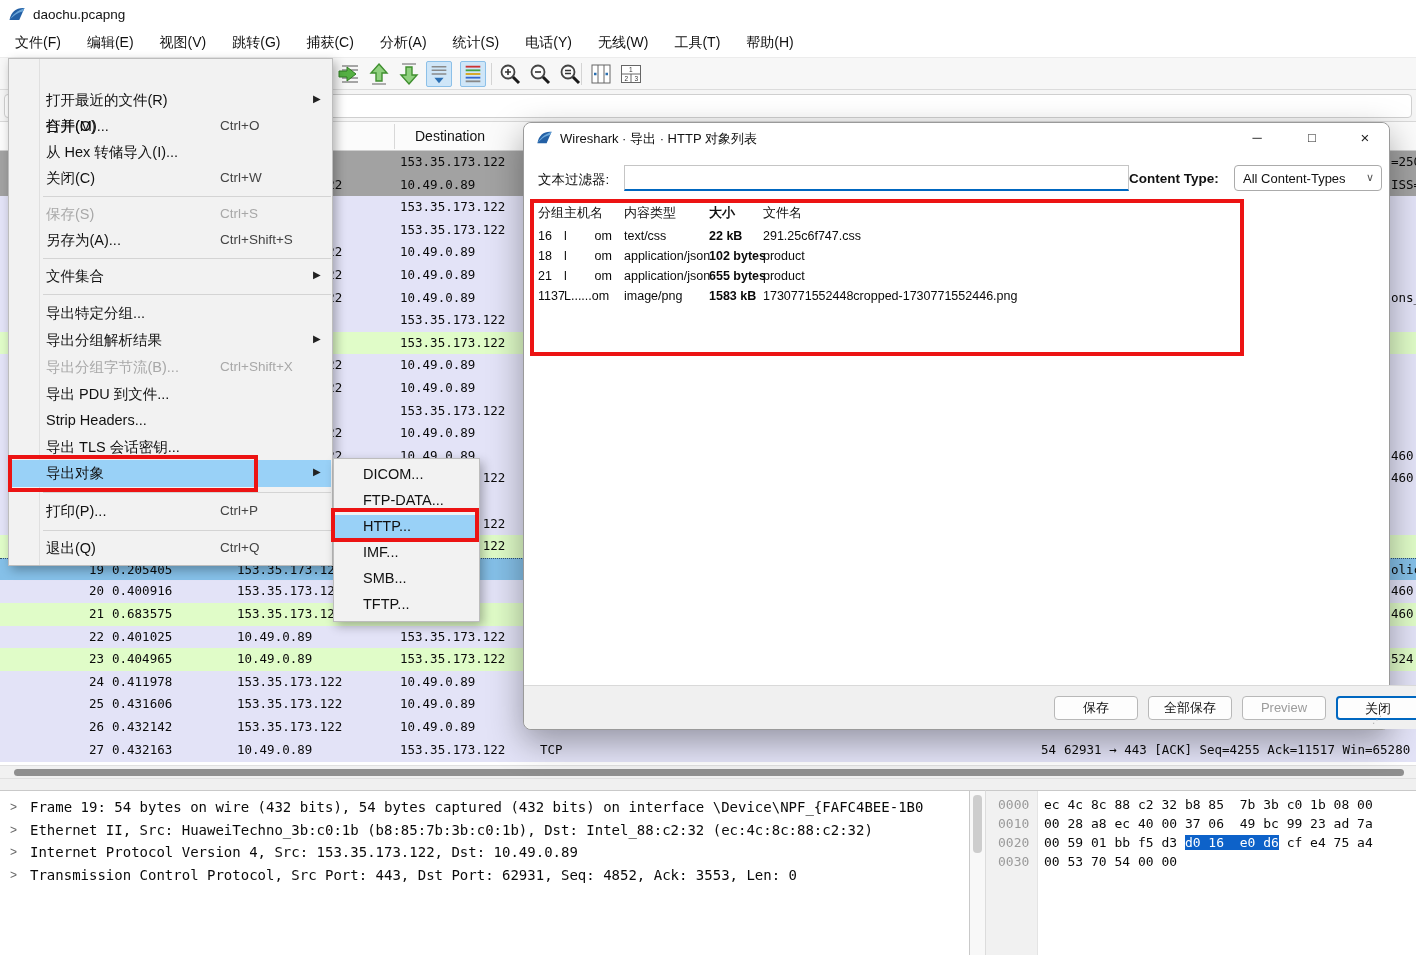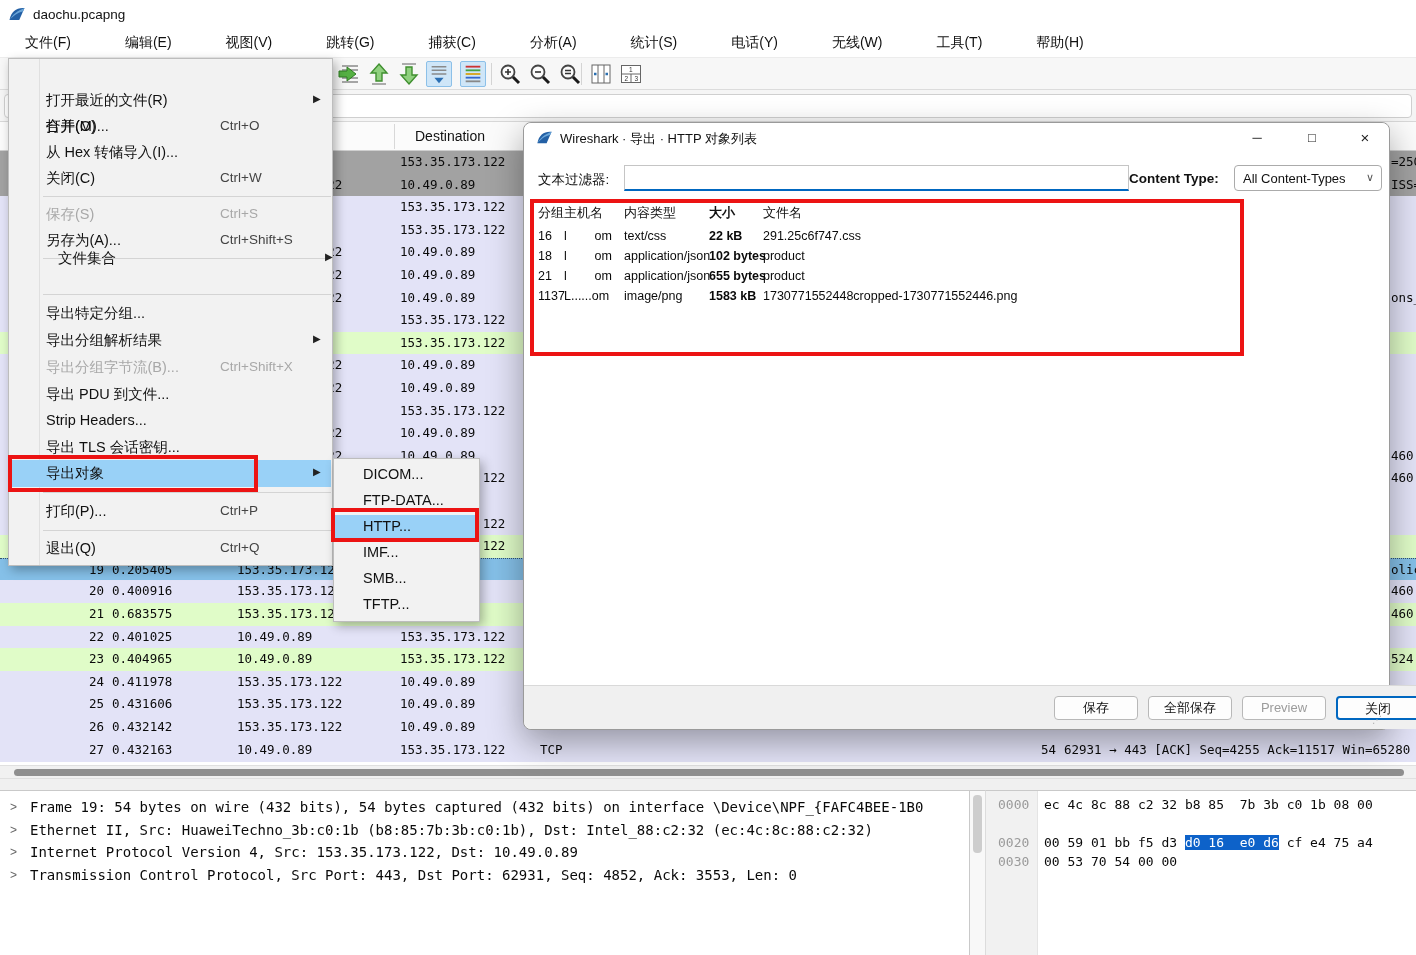--- a/index.html
+++ b/index.html
@@ -7,21 +7,21 @@
   body { font-family:"Liberation Sans", sans-serif; background:#f0f0f0; position:relative; }
   #screen { position:relative; width:1416px; height:955px; overflow:hidden; background:#f0f0f0; }
   .abs { position:absolute; }
 
   
   #titlebar { left:0; top:0; width:1416px; height:28px; background:#ffffff; display:flex; align-items:center; padding-left:8px; }
   #titlebar .appicon { width:18px; height:18px; margin-right:7px; }
   #titlebar .title { font-size:13.5px; color:#111; }
 
   
-  #menubar { left:0; top:28px; width:1416px; height:30px; background:#ffffff; display:flex; align-items:center; padding-left:12px; border-bottom:1px solid #ececec;gap:28px; }
+  #menubar { left:0; top:28px; width:1416px; height:30px; background:#ffffff; display:flex; align-items:center; padding-left:2px; border-bottom:1px solid #ececec; }
   .mb-item { padding:4px 13px; font-size:14px; color:#111; cursor:default; }
 
   
   #toolbar { left:0; top:58px; width:1416px; height:32px; background:#f7f7f7; border-bottom:1px solid #dcdcdc; }
   .tbi { position:absolute; top:3px; width:26px; height:26px; padding:1px; }
   .tbi svg { width:100%; height:100%; }
   .tbi.active { background:#cfe6f8; border:1px solid #8cc0e8; border-radius:2px; }
   .tb-sep { position:absolute; top:5px; width:1px; height:22px; background:#d4d4d4; }
 
   
@@ -510,20 +510,24 @@
   <div id="details-scrollbar" class="abs">
     <div class="thumb"></div>
   </div>
 
   <div id="hex-pane" class="abs">
     <div id="hex-gutter"></div>
   <div class="hrow" style="top: 6px;">
     <span class="h-off">0000</span>
     <span class="h-bytes"><span class="h-pre">ec 4c 8c 88 c2 32 b8 85  7b 3b c0 1b 08 00</span><span class="h-hl"></span><span class="h-post"></span></span>
   </div>
+      <div class="hrow" style="top: 25px;">
+    <span class="h-off">0010</span>
+    <span class="h-bytes"><span class="h-pre">00 28 a8 ec 40 00 37 06  49 bc 99 23 ad 7a</span><span class="h-hl"></span><span class="h-post"></span></span>
+  </div>
       <div class="hrow" style="top: 44px;">
     <span class="h-off">0020</span>
     <span class="h-bytes"><span class="h-pre">00 59 01 bb f5 d3 </span><span class="h-hl">d0 16  e0 d6</span><span class="h-post"> cf e4 75 a4</span></span>
   </div>
       <div class="hrow" style="top: 63px;">
     <span class="h-off">0030</span>
     <span class="h-bytes"><span class="h-pre">00 53 70 54 00 00</span><span class="h-hl"></span><span class="h-post"></span></span>
   </div>
     </div>
 
@@ -624,21 +628,21 @@
     <span class="mi-label">保存(S)</span>
     <span class="mi-short">Ctrl+S</span>
     <span class="mi-arrow"></span>
   </div>
       <div class="mi" style="top: 168px;">
     <span class="mi-label">另存为(A)...</span>
     <span class="mi-short">Ctrl+Shift+S</span>
     <span class="mi-arrow"></span>
   </div>
       <div class="msep" style="top: 199px;"></div>
-      <div class="mi" style="top: 186px; margin-left: 12px;">
+      <div class="mi" style="top: 204px;">
     <span class="mi-label">文件集合</span>
     <span class="mi-short"></span>
     <span class="mi-arrow">▶</span>
   </div>
       <div class="msep" style="top: 235px;"></div>
       <div class="mi" style="top: 241px; text-align: right;">
     <span class="mi-label">导出特定分组...</span>
     <span class="mi-short"></span>
     <span class="mi-arrow"></span>
   </div>

